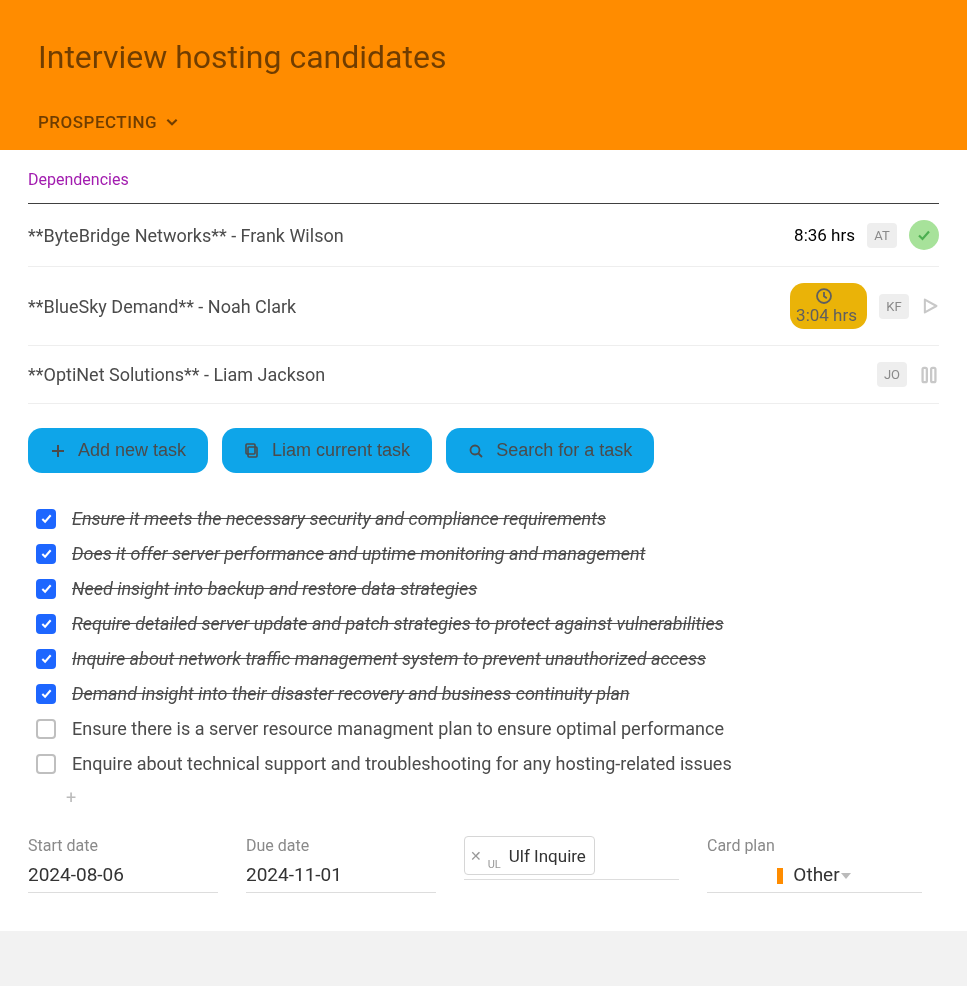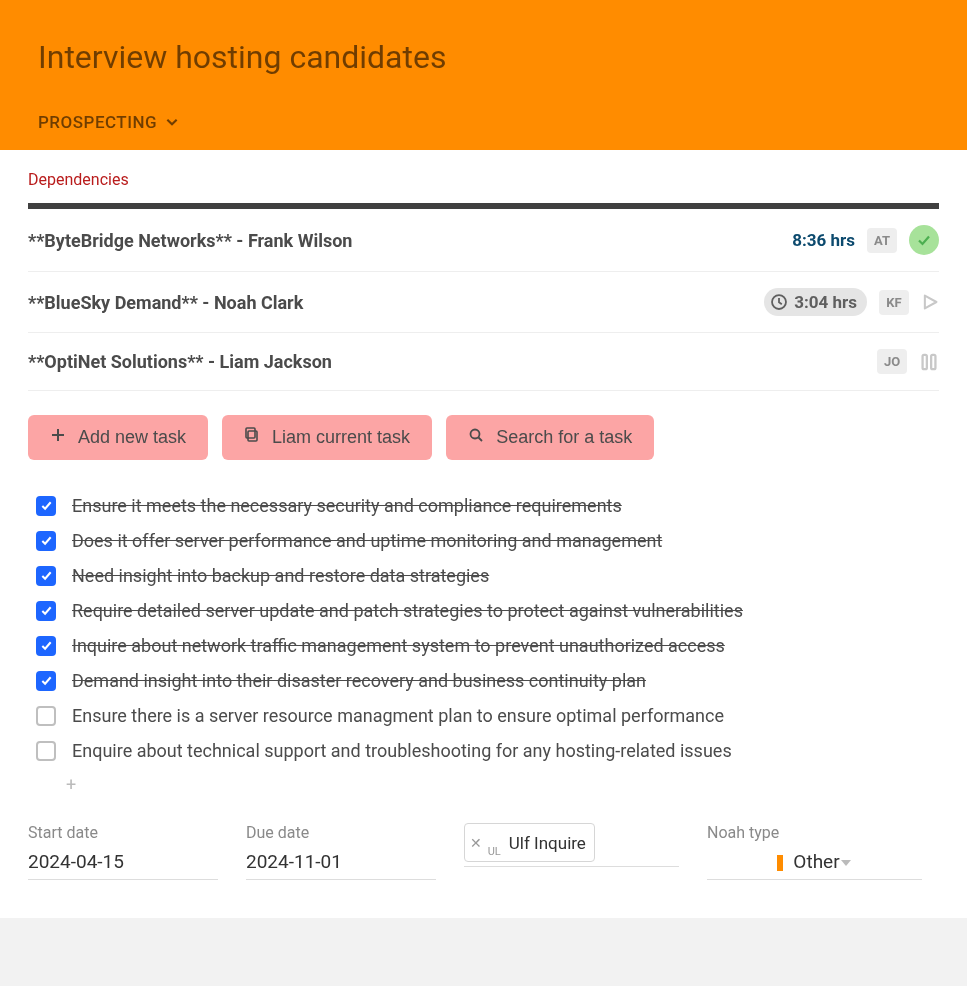--- a/index.html
+++ b/index.html
@@ -36,50 +36,50 @@
   .chevron-down {
     width: 14px; height: 14px;
     margin-left: 8px;
   }
   .chevron-down svg { display:block; }
   .content {
     padding: 0 28px 28px 28px;
   }
   .section-label {
     font-size: 16px;
-    color: #b91c1c;
+    color: #a21caf;
     padding: 20px 0 14px 0;
   }
   .dep-list {
-    border-top: 6px solid #404040;
-    font-weight: bold;
+    border-top: 1px solid #404040;
   }
   .dep-row {
     display: flex;
     align-items: center;
     padding: 16px 0;
     border-bottom: 1px solid #eee;
   }
   .dep-title {
     flex: 1;
     font-size: 18px;
     color: #4b4b4b;
   }
   .dep-time {
     font-size: 17px;
-    color: #0c4a6e;
+    color: #000000;
     margin-right: 12px;
   }
   .dep-time.highlight {
-    background: #e5e5e5;
+    background: #eab308;
     border-radius: 14px;
     padding: 4px 10px 4px 6px;
     display: inline-flex;
     align-items: center;
     color: #5f5f5f;
+    flex-direction: column;
   }
   .clock-icon {
     width: 18px; height: 18px;
     margin-right: 6px;
   }
   .avatar-badge {
     font-size: 13px;
     color: #8a8a8a;
     background: #eee;
     border-radius: 4px;
@@ -112,28 +112,28 @@
     display: inline-flex;
     align-items: center;
     justify-content: center;
   }
   .action-buttons {
     display: flex;
     gap: 14px;
     padding: 24px 0 28px 0;
   }
   .btn {
-    background: #fca5a5;
+    background: #0ea5e9;
     border: none;
-    border-radius: 6px;
+    border-radius: 14px;
     padding: 12px 22px;
     font-size: 18px;
     color: #4b4b4b;
     display: inline-flex;
-    align-items: flex-start;
+    align-items: center;
     cursor: pointer;
   }
   .btn .icon {
     margin-right: 12px;
     width: 16px; height: 16px;
     display:inline-flex; align-items:center; justify-content:center;
   }
   .checklist {
     padding-left: 8px;
   }
@@ -157,20 +157,21 @@
   .checkbox.unchecked {
     border: 2px solid #bfbfbf;
   }
   .checkbox.checked svg { width:13px; height:13px; }
   .check-text {
     font-size: 18px;
     color: #4b4b4b;
   }
   .check-text.done {
     text-decoration: line-through;
+    font-style: italic;
   }
   .add-row {
     padding: 6px 0 0 38px;
     color: #bbb;
     font-size: 18px;
   }
   .fields {
     display: flex;
     gap: 28px;
     padding: 28px 0 10px 0;
@@ -373,37 +374,37 @@
           <span class="checkbox unchecked"></span>
           <span class="check-text">Enquire about technical support and troubleshooting for any hosting-related issues</span>
         </div>
       </div>
 
     <div class="add-row">+</div>
 
     <div class="fields">
       <div class="field start">
         <div class="field-label">Start date</div>
-        <div class="field-value">2024-04-15</div>
+        <div class="field-value">2024-08-06</div>
       </div>
       <div class="field due">
         <div class="field-label">Due date</div>
         <div class="field-value">2024-11-01</div>
       </div>
       <div class="field managed">
         <div class="field-value" style="padding-bottom:4px;">
           <span class="chip">
             <span class="x">✕</span>
             <span class="mini">UL</span>
             <span>Ulf Inquire</span>
           </span>
         </div>
       </div>
       <div class="field type">
-        <div class="field-label">Noah type</div>
+        <div class="field-label">Card plan</div>
         <div class="field-value type-row">
           <span>
             <span class="type-swatch"></span><span>Other</span>
           </span>
           <span class="caret-down">
             <svg width="12" height="10" viewBox="0 0 12 10">
                 <path d="M1 2 L6 8 L11 2 Z" fill="#bbb"></path>
               </svg>
           </span>
         </div>

